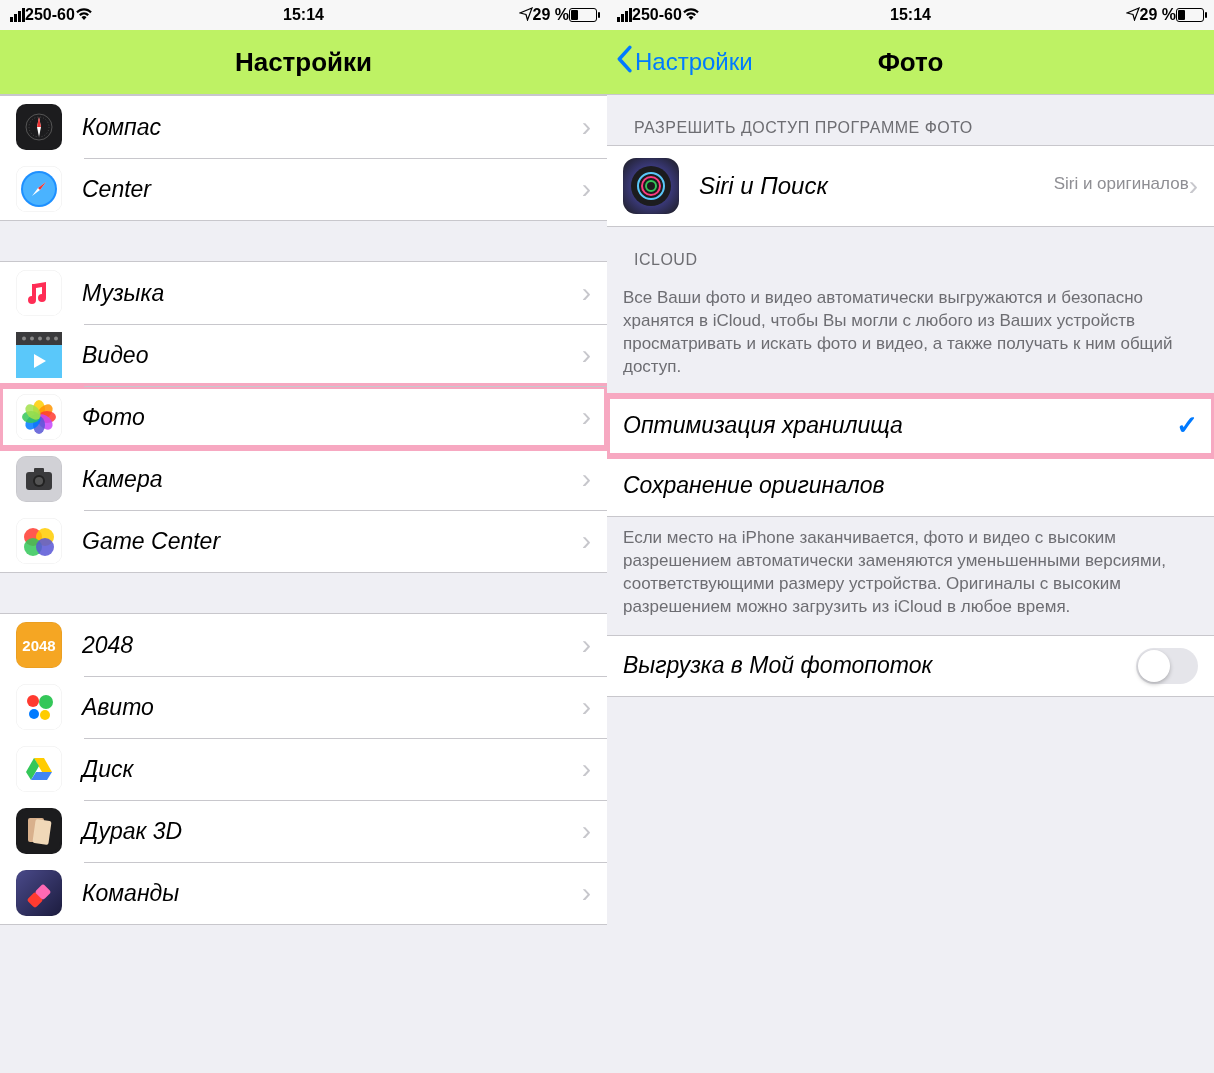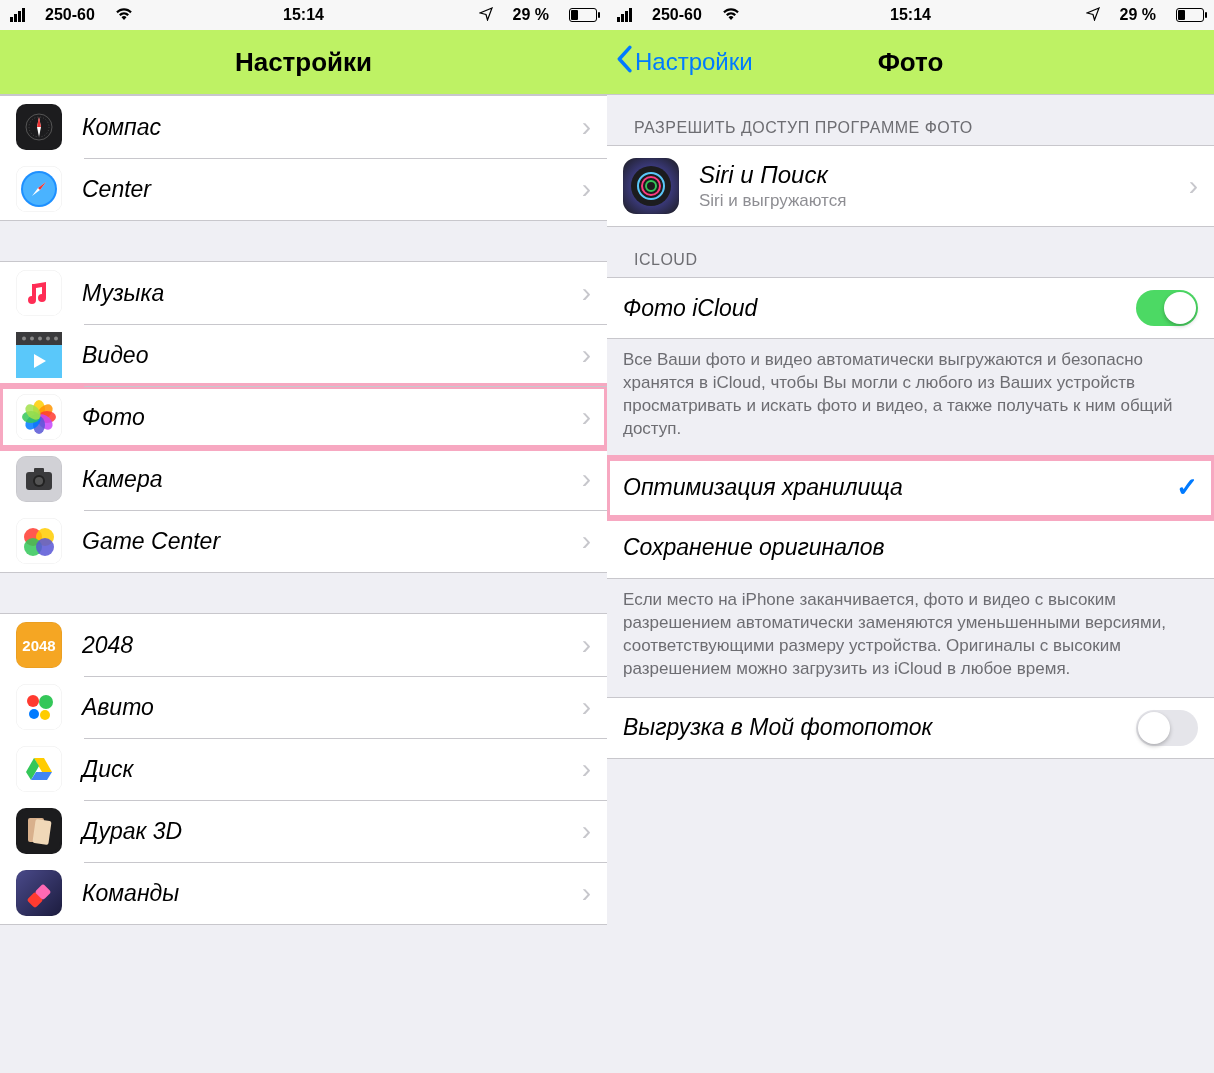--- a/index.html
+++ b/index.html
@@ -21,21 +21,21 @@
 .status-bar {
   height: 30px;
   background: #f7f7f7;
   display: flex;
   align-items: center;
   justify-content: space-between;
   padding: 0 10px;
   font-size: 16px;
   font-weight: 600;
 }
-.status-left, .status-right { display: flex; align-items: center; gap: 20px; }
+.status-left, .status-right { display: flex; align-items: center; gap: 0; }
 .status-center { position: absolute; left: 50%; transform: translateX(-50%); font-weight: 600; }
 .nav-bar {
   height: 65px;
   background: #bef264;
   border-bottom: 1px solid #c8c7cc;
   display: flex;
   align-items: center;
   justify-content: center;
   position: relative;
 }
@@ -80,21 +80,21 @@
 .row.tall { min-height: 80px; }
 .app-icon {
   width: 46px; height: 46px; border-radius: 10px;
   margin-right: 20px; flex-shrink: 0;
   display: flex; align-items: center; justify-content: center;
   font-size: 22px; color: #fff; font-weight: 700;
   box-shadow: inset 0 0 0 0.5px rgba(0,0,0,0.08);
 }
 .row-label { font-size: 23px; flex: 1; color: #000; font-style: italic; }
 .row-sub { font-size: 17px; color: #8e8e93; margin-top: 2px; }
-.row-body { flex: 1; display: flex; flex-direction: column; }
+.row-body { flex: 1; display: flex; flex-direction: row; }
 .chevron {
   color: #c7c7cc; font-size: 28px; flex-shrink: 0;
 }
 .check { color: #007aff; font-size: 26px; font-weight: 700; flex-shrink: 0; }
 .toggle {
   width: 62px; height: 36px; border-radius: 18px;
   position: relative; flex-shrink: 0;
 }
 .toggle.on { background: #4cd964; }
 .toggle.off { background: #e5e5ea; }
@@ -374,35 +374,27 @@
       <div class="app-icon ic-siri">
         <svg width="44" height="44" viewBox="0 0 44 44">
             <circle cx="22" cy="22" r="20" fill="#1c1c1e"></circle>
             <circle cx="22" cy="22" r="13" fill="none" stroke="#5ac8fa" stroke-width="2"></circle>
             <circle cx="22" cy="22" r="9" fill="none" stroke="#ff3b80" stroke-width="2"></circle>
             <circle cx="22" cy="22" r="5" fill="none" stroke="#34c759" stroke-width="2"></circle>
           </svg>
       </div>
       <div class="row-body">
         <div class="row-label" style="font-size:24px">Siri и Поиск</div>
-        <div class="row-sub">Siri и выгружаются</div>
+        <div class="row-sub">Siri и оригиналов</div>
       </div>
       <div class="chevron">›</div>
     </div>
   </div>
 
   <div class="section-header">ICLOUD</div>
-  <div class="list">
-    <div class="row noicon">
-      <div class="row-label">Фото iCloud</div>
-      <div class="toggle on">
-          <div class="knob"></div>
-        </div>
-    </div>
-  </div>
   <div class="section-footer">Все Ваши фото и видео автоматически выгружаются и безопасно хранятся в iCloud, чтобы Вы могли с любого из Ваших устройств просматривать и искать фото и видео, а также получать к ним общий доступ.</div>
 
   <div class="list">
     <div class="row noicon highlight">
       <div class="row-label">Оптимизация хранилища</div>
       <div class="check">✓</div>
     </div>
     <div class="row noicon">
       <div class="row-label">Сохранение оригиналов</div>
     </div>

